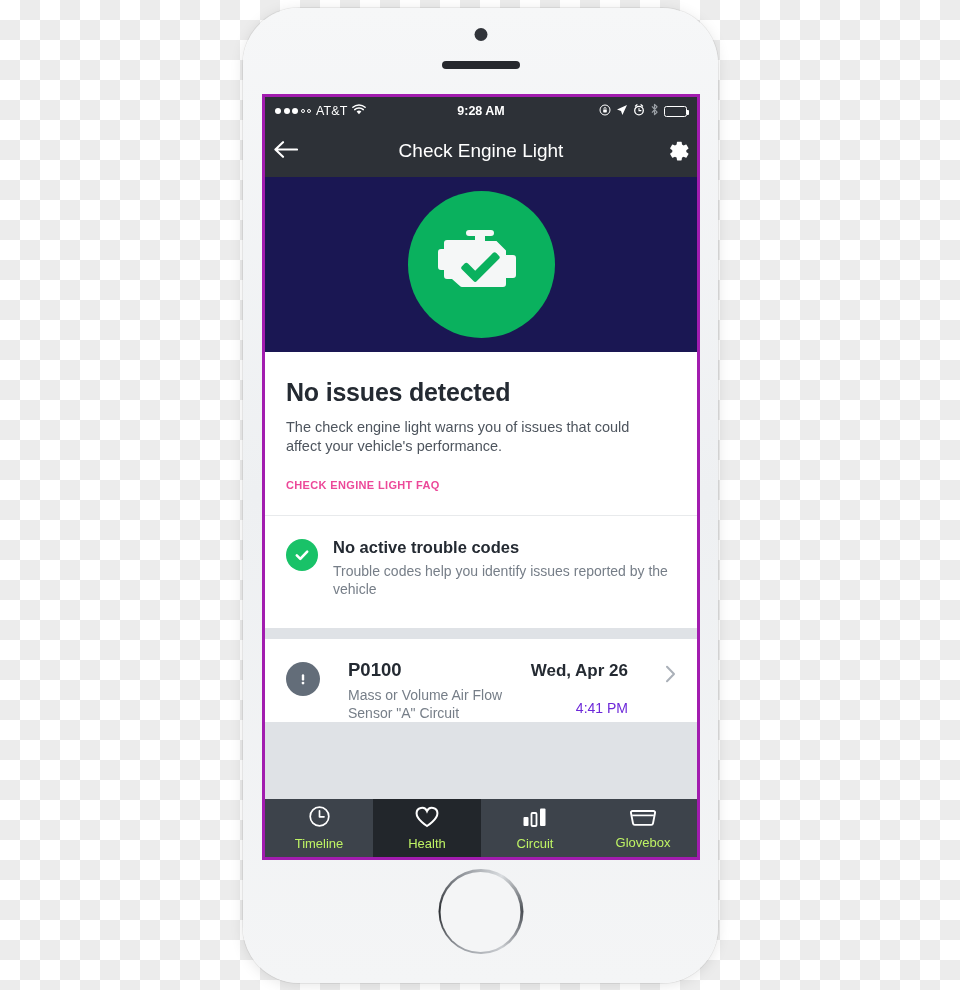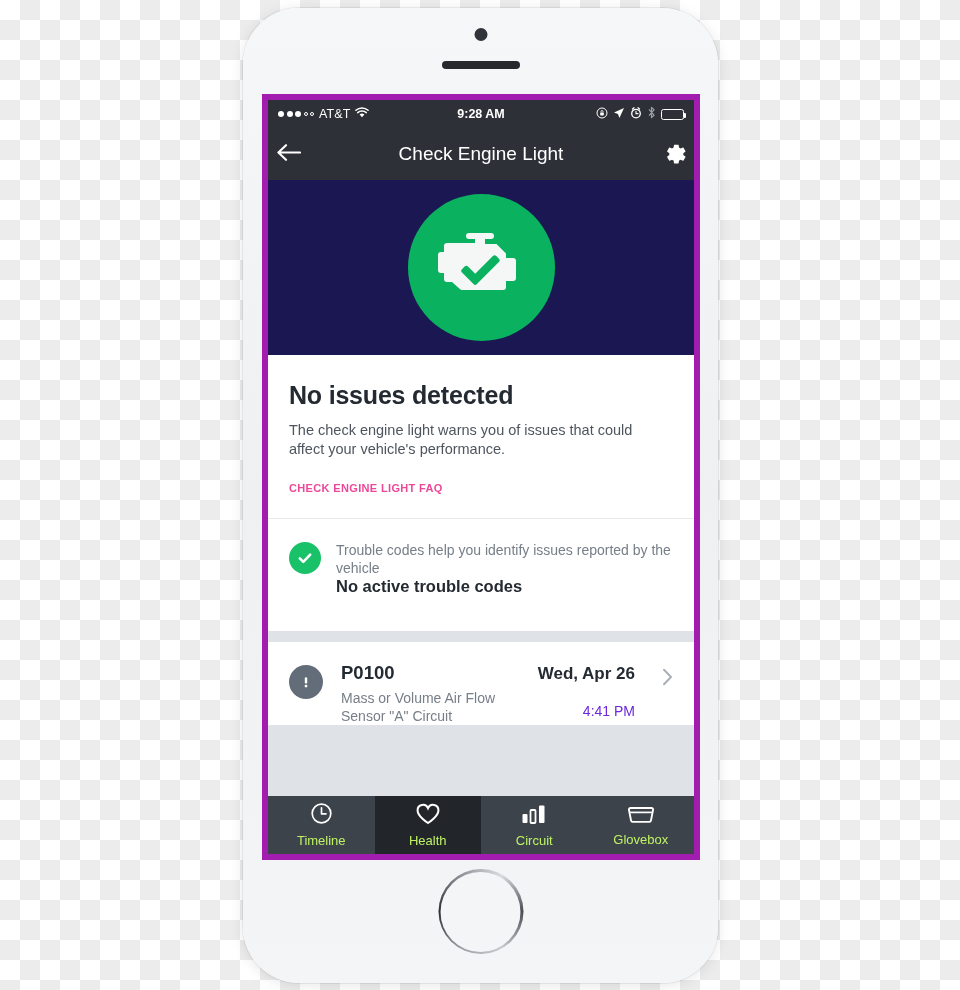--- a/index.html
+++ b/index.html
@@ -68,21 +68,21 @@
 
   
   #screen {
     position: absolute;
     left: 262px;
     top: 94px;
     width: 438px;
     height: 766px;
     overflow: hidden;
     background: #ffffff;
-    border: 6px solid #a21caf;
+    border: 3px solid #a21caf;
   }
 
   
   #status-bar {
     height: 28px;
     background: #2d3137;
     display: flex;
     align-items: center;
     padding: 0 10px;
     color: #ffffff;
@@ -176,21 +176,21 @@
   }
   #codes-sub { font-size: 14px; line-height: 18px; color: #767e88; }
 
   #card-gap { height: 11px; background: #dfe2e6; }
 
   #past-card { padding: 20px 21px 0 21px; }
   #past-header {
     font-size: 13px; font-weight: 700; color: #4e555e;
     letter-spacing: 0.7px; margin-bottom: 23px;
   }
-  #past-row { display: flex; align-items: flex-start; gap: 18px; cursor: pointer; }
+  #past-row { display: flex; align-items: flex-start; gap: 28px; cursor: pointer; }
   #alert-badge {
     width: 34px; height: 34px; border-radius: 50%; background: #636d79;
     display: flex; align-items: center; justify-content: center; flex: 0 0 34px;
     margin-top: 3px;
   }
   #past-main { flex: 1; min-width: 0; }
   #past-code {
     font-size: 18.5px; font-weight: 600; color: #242a32; margin-bottom: 5px;
   }
   #past-desc { font-size: 14px; line-height: 18px; color: #767e88; max-width: 215px; }
@@ -315,22 +315,22 @@
 
       <div id="card-divider"></div>
 
       <div id="codes-row">
         <div id="check-badge">
           <svg width="18" height="18" viewBox="0 0 18 18">
             <path d="M3.8 9.3 L7.3 12.8 L14.2 5.6" stroke="#fff" stroke-width="2.6" fill="none" stroke-linecap="round" stroke-linejoin="round"></path>
           </svg>
         </div>
         <div>
+          <div id="codes-title">No active trouble codes</div>
           <div id="codes-sub">Trouble codes help you identify issues reported by the vehicle</div>
-          <div id="codes-title">No active trouble codes</div>
         </div>
       </div>
     </div>
 
     <div id="card-gap"></div>
 
     <div class="card">
       <div id="past-card">
 
         <div id="past-row">

